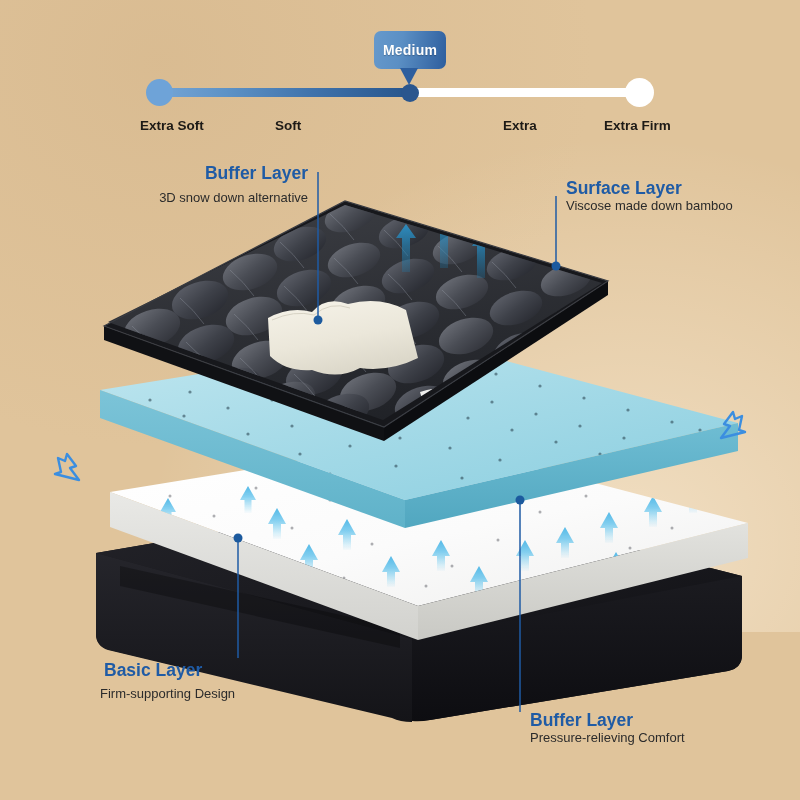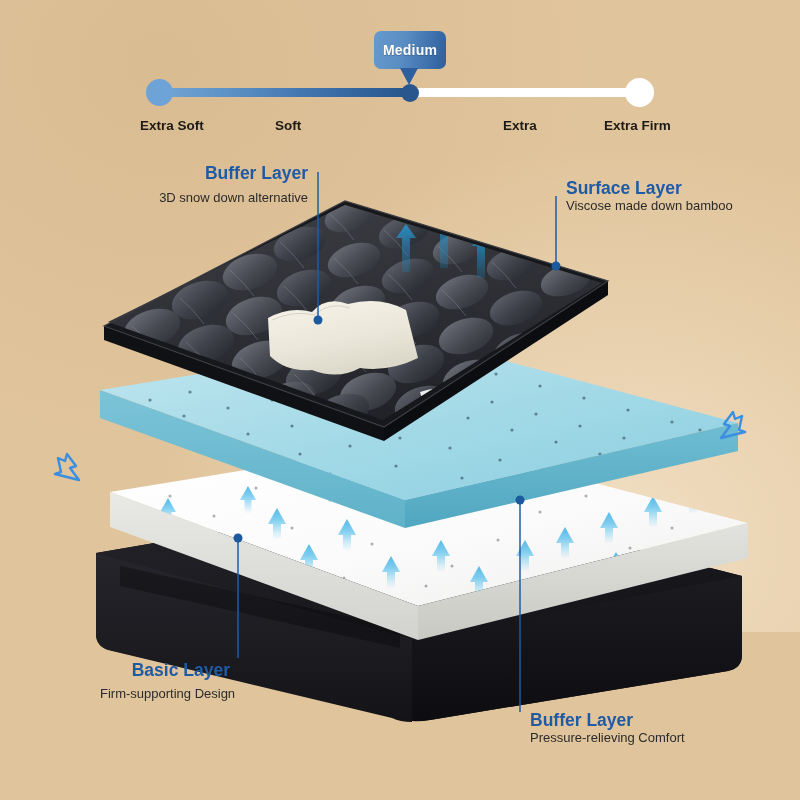--- a/index.html
+++ b/index.html
@@ -419,21 +419,21 @@
   </div>
   <div class="callout" style="left:134px;top:190px;width:174px;text-align:right;">
     <div class="sub">3D snow down alternative</div>
   </div>
 
   <div class="callout" style="left:566px;top:178px;">
     <div class="title">Surface Layer</div>
     <div class="sub">Viscose made down bamboo</div>
   </div>
 
-  <div class="callout" style="left:104px;top:660px;width:126px;text-align:right;">
+  <div class="callout" style="left:104px;top:660px;width:126px;text-align:left;">
     <div class="title">Basic Layer</div>
   </div>
   <div class="callout" style="left:530px;top:710px;">
     <div class="title">Buffer Layer</div>
     <div class="sub">Pressure-relieving Comfort</div>
   </div>
 
   <div class="callout" style="left:100px;top:686px;width:130px;text-align:right;">
     <div class="sub">Firm-supporting Design</div>
   </div>

